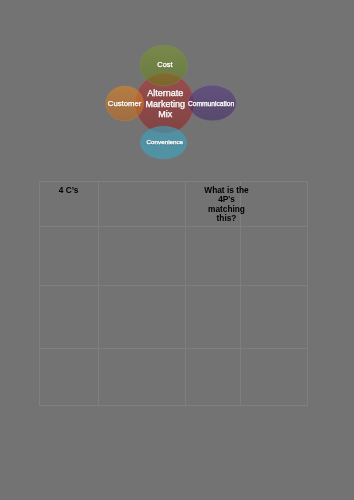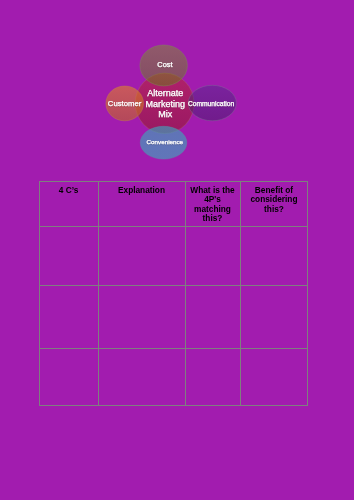--- a/index.html
+++ b/index.html
@@ -1,18 +1,18 @@
 <!DOCTYPE html>
 <html><head>
 <meta charset="utf-8">
 <title>Alternate Marketing Mix worksheet</title>
 <style>
   html,body{margin:0;padding:0;background:#ffffff;}
   body{width:354px;height:500px;font-family:"Liberation Sans",sans-serif;overflow:hidden;}
-  .page{position:relative;width:354px;height:500px;background:#a21caf;}
+  .page{position:relative;width:354px;height:500px;background:#737373;}
 
   
   .diagram{position:absolute;left:100px;top:36px;width:154px;height:136px;}
   .dlab{fill:#ffffff;text-anchor:middle;font-family:"Liberation Sans",sans-serif;
         stroke:#ffffff;stroke-width:0.25;paint-order:stroke;filter:url(#softShadow);}
 
   
   .tbl{position:absolute;left:39px;top:180.6px;width:269px;height:225px;}
   .hline{position:absolute;left:0;width:269px;height:1px;background:#7f7f7f;}
   .vline{position:absolute;top:0;width:1px;height:225px;background:#7f7f7f;}
@@ -75,23 +75,21 @@
     <div class="hline" style="top:104.5px"></div>
     <div class="hline" style="top:167px"></div>
     <div class="hline" style="top:224.4px"></div>
     <div class="vline" style="left:0px"></div>
     <div class="vline" style="left:59px"></div>
     <div class="vline" style="left:146px"></div>
     <div class="vline" style="left:201px"></div>
     <div class="vline" style="left:268px"></div>
 
     <div class="hdrcell" style="left:0px;top:5.5px;width:59px">4 C’s</div>
-    <div class="hdrcell" style="left:59px;top:5.5px;width:87px">Explanation</div>
-    <div class="hdrcell" style="left:145px;top:5.5px;width:57px"><span>What is the</span><br><span>4P's</span><br><span>matching</span><br><span>this?</span></div>
-    <div class="hdrcell" style="left:201px;top:5.5px;width:68px">Benefit of considering this?</div>
+    <div class="hdrcell" style="left:159px;top:5.5px;width:57px"><span>What is the</span><br><span>4P's</span><br><span>matching</span><br><span>this?</span></div>
 
     <div class="cell" style="left:1px;top:46px;width:57px;height:57px"></div>
     <div class="cell" style="left:60px;top:46px;width:85px;height:57px"></div>
     <div class="cell" style="left:147px;top:46px;width:53px;height:57px"></div>
     <div class="cell" style="left:202px;top:46px;width:65px;height:57px"></div>
 
     <div class="cell" style="left:1px;top:105px;width:57px;height:61px"></div>
     <div class="cell" style="left:60px;top:105px;width:85px;height:61px"></div>
     <div class="cell" style="left:147px;top:105px;width:53px;height:61px"></div>
     <div class="cell" style="left:202px;top:105px;width:65px;height:61px"></div>

